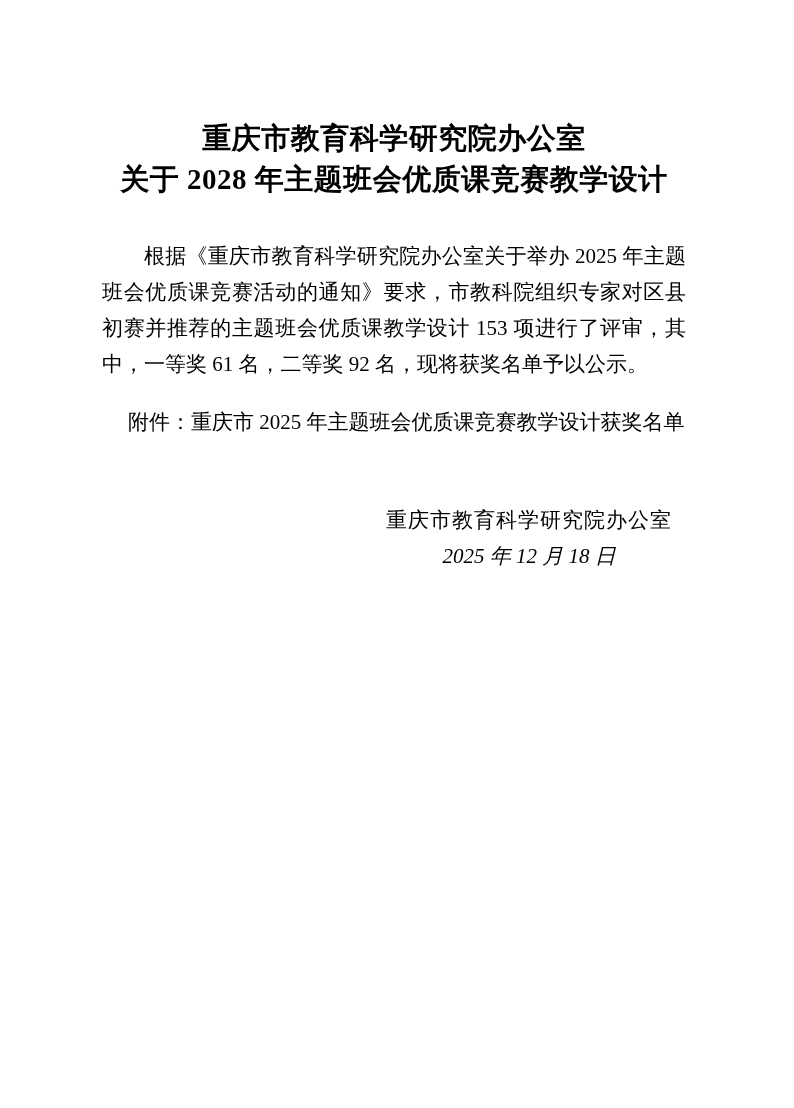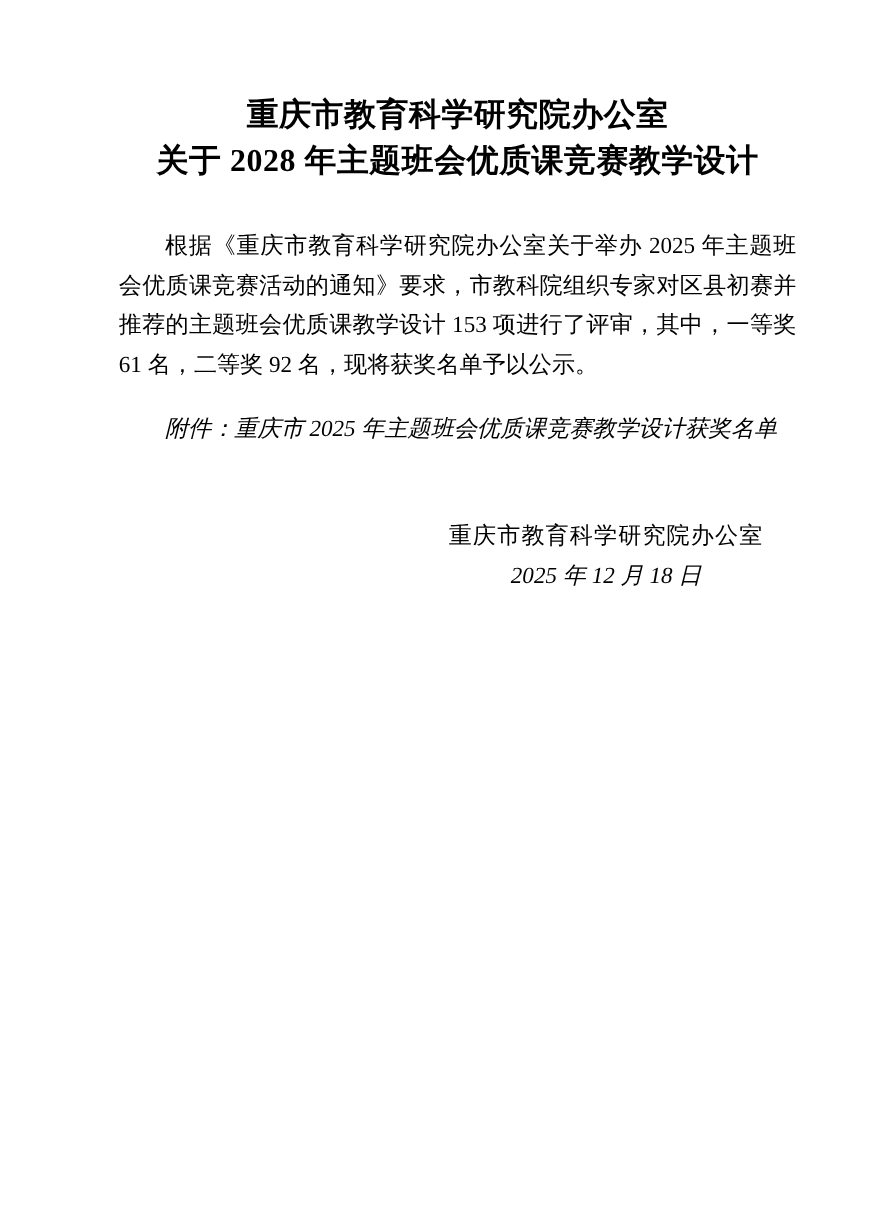--- a/index.html
+++ b/index.html
@@ -11,60 +11,59 @@
     position: relative;
     width: 794px;
     height: 1108px;
     background: #ffffff;
     color: #000000;
     font-family: "Liberation Serif", "DejaVu Serif", serif;
     overflow: hidden;
   }
   .content {
     position: absolute;
-    left: 108px;
+    left: 86px;
     top: 0;
     width: 616px;
-    padding-top: 85px;
+    padding-top: 118px;
     box-sizing: content-box;
   }
   .doc-title {
     font-size: 29px;
     font-weight: bold;
     line-height: 41px;
     text-align: center;
     margin: 0 0 38px 0;
     letter-spacing: 0.5px;
   }
   .title-line {
     display: block;
     white-space: nowrap;
   }
   .para {
     font-size: 21px;
     line-height: 36px;
     text-align: justify;
     text-justify: inter-ideograph;
     text-indent: 2em;
-    margin: 0;
+    margin: 16px;
   }
   .contact-line {
     font-size: 21px;
     line-height: 36px;
     padding-left: 2em;
     margin: 0;
     white-space: nowrap;
   }
   .attachment-line {
     font-size: 21px;
     line-height: 36px;
     padding-left: 2em;
     margin: 22px 0 0 0;
     white-space: nowrap;
-    font-style: italic;
   }
   .signature-block {
     margin: 62px 30px 0 auto;
     width: -moz-fit-content;
     width: fit-content;
     text-align: center;
   }
   .signature-name {
     font-size: 21px;
     line-height: 36px;

